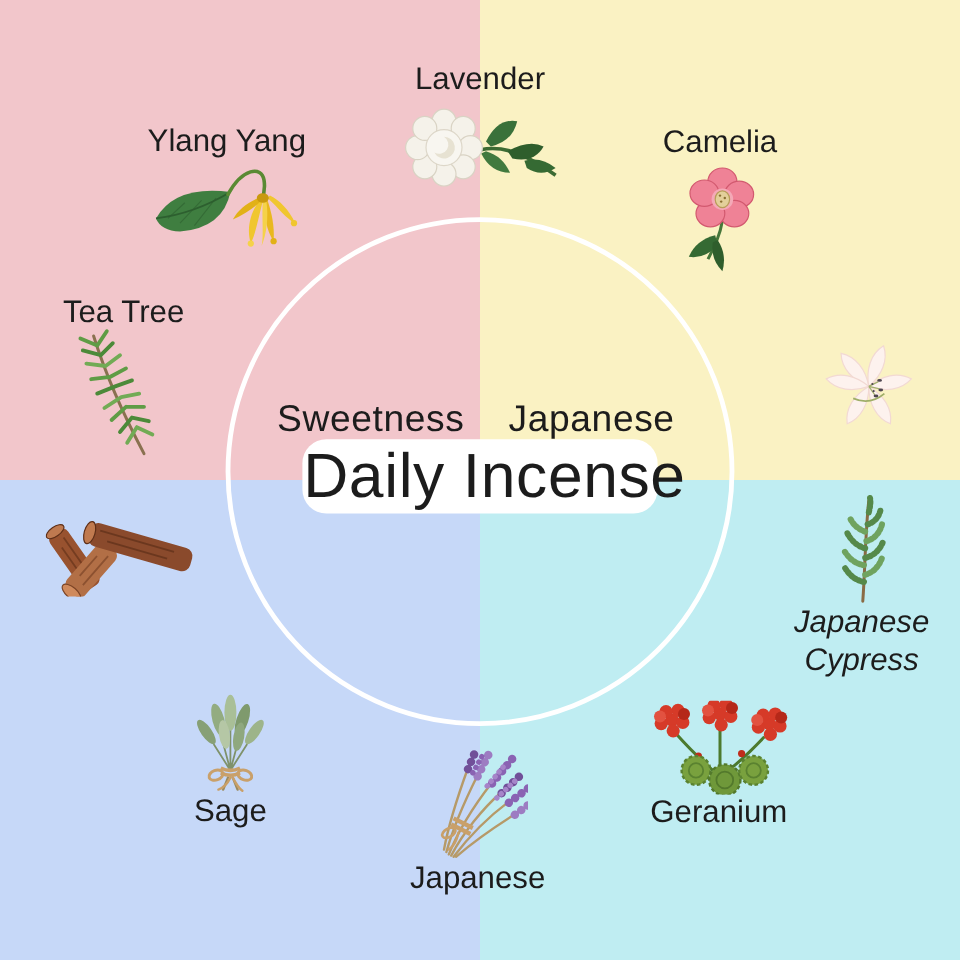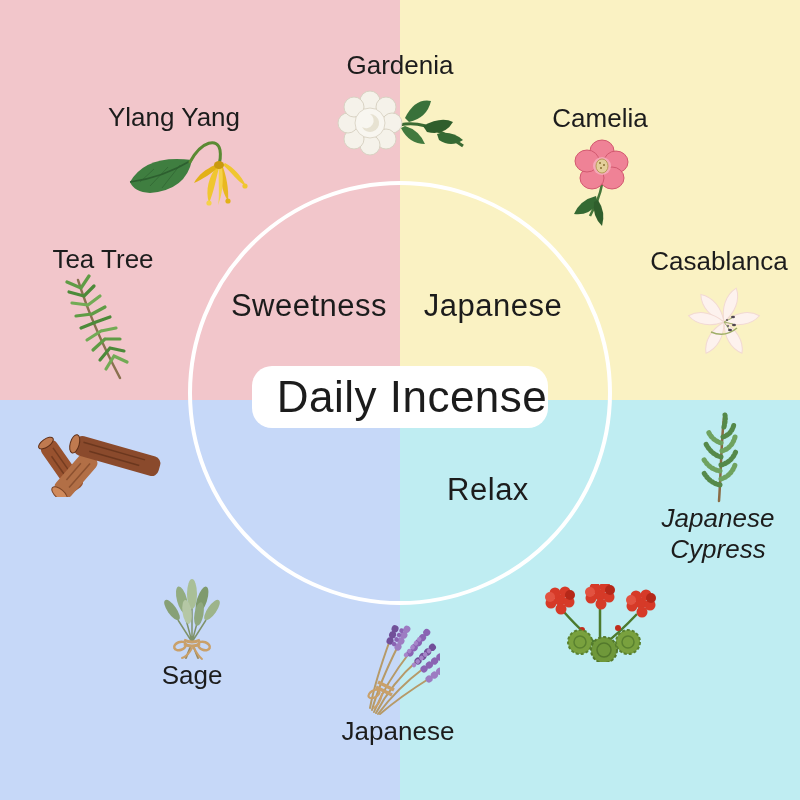--- a/index.html
+++ b/index.html
@@ -8,40 +8,40 @@
     font-family:"Liberation Sans",sans-serif;color:#1c1c1c;
   }
   .quadrant{position:absolute;width:400px;height:400px;}
   .q-sweetness{left:0;top:0}
   .q-hapiness{left:400px;top:0}
   .q-calm{left:0;top:400px}
   .q-relax{left:400px;top:400px}
   .circle-svg{position:absolute;left:0;top:0;pointer-events:none;}
   .mood{
     position:absolute;transform:translate(-50%,-50%);
-    font-size:31px;letter-spacing:.5px;white-space:nowrap;
+    font-size:31px;letter-spacing:.5px;white-space:nowrap;margin-top:43px;
   }
   .mood-sweetness{left:309px;top:306px}
   .mood-hapiness{left:493px;top:306px}
   .mood-calm{left:307px;top:490px}
   .mood-relax{left:488px;top:490px}
   .title-box{
     position:absolute;left:400px;top:397px;transform:translate(-50%,-50%);
     width:296px;height:62px;background:#ffffff;border-radius:20px;
     display:flex;align-items:center;justify-content:center;
   }
-  .title-box span{font-size:44px;letter-spacing:.5px;white-space:nowrap;margin-left:24px;}
+  .title-box span{font-size:52px;letter-spacing:.5px;white-space:nowrap;margin-left:24px;}
   .item-label{
     position:absolute;transform:translateX(-50%);
     font-size:26px;line-height:29px;white-space:nowrap;text-align:center;
   }
   .item-label.wrap{white-space:normal;width:150px;line-height:31px;font-style:italic;}
   .illus{position:absolute;}
   
-  .lbl-ylang{left:174px;top:103px}
+  .lbl-ylang{left:189px;top:103px}
   .lbl-gardenia{left:400px;top:51px}
   .lbl-tea{left:103px;top:245px}
   .lbl-camelia{left:600px;top:104px}
   .lbl-casablanca{left:719px;top:247px}
   .lbl-sandalwood{left:102px;top:501px}
   .lbl-sage{left:192px;top:661px}
   .lbl-lavender{left:398px;top:717px}
   .lbl-geranium{left:599px;top:662px}
   .lbl-cypress{left:718px;top:503px}
   
@@ -65,21 +65,20 @@
   <div class="quadrant q-hapiness" style="background-color: rgb(250, 242, 195);"></div>
   <div class="quadrant q-calm" style="background-color: rgb(198, 216, 248);"></div>
   <div class="quadrant q-relax" style="background-color: rgb(191, 237, 242);"></div>
 
   <svg class="circle-svg" width="800" height="800" viewBox="0 0 800 800">
     <circle cx="400" cy="393" r="210" fill="none" stroke="#ffffff" stroke-width="4"></circle>
   </svg>
 
   <div class="mood mood-sweetness">Sweetness</div>
   <div class="mood mood-hapiness">Japanese</div>
-  <div class="mood mood-relax">Relax</div>
 
   <div class="title-box" style="background-color: rgb(255, 255, 255);">
     <span>Daily Incense</span>
   </div>
 
   <div class="item-label lbl-ylang">Ylang Yang</div>
   <svg class="illus il-ylang" viewBox="0 0 136 78">
     <path d="M4 48 Q 20 20 66 26 Q 60 56 24 59 Q 8 58 4 48 Z" fill="#3f7e40"></path>
     <path d="M4 48 Q 36 44 66 26" stroke="#2d5f2f" stroke-width="1.5" fill="none"></path>
     <path d="M14 48 L28 35 M24 52 L42 33 M36 54 L54 31" stroke="#2d5f2f" stroke-width="1" opacity="0.6"></path>
@@ -88,21 +87,21 @@
     <path d="M95 32 C 94 46 96 58 102 67 C 103 54 100 42 97 33 Z" fill="#e9b81f"></path>
     <path d="M97 31 C 106 39 112 48 120 52 C 115 41 107 33 99 29 Z" fill="#f0c62f"></path>
     <path d="M89 31 C 80 35 72 41 68 49 C 77 45 86 39 91 34 Z" fill="#e2b117"></path>
     <path d="M93 33 C 92 48 94 62 92 71 C 96 62 98 47 96 34 Z" fill="#f5d249"></path>
     <ellipse cx="93" cy="31" rx="5" ry="4" fill="#c9990f"></ellipse>
     <circle cx="83" cy="69" r="2.6" fill="#f5d249"></circle>
     <circle cx="102" cy="67" r="2.6" fill="#e2b117"></circle>
     <circle cx="119" cy="52" r="2.6" fill="#f0c62f"></circle>
   </svg>
 
-  <div class="item-label lbl-gardenia">Gardenia</div>
+  <div class="item-label lbl-gardenia">Lavender</div>
   <svg class="illus il-gardenia" viewBox="0 0 130 70">
     <path d="M54 42 C 76 32 98 40 126 60" stroke="#3c6b33" stroke-width="3" fill="none"></path>
     <path d="M68 32 Q 78 12 94 15 Q 90 32 72 36 Z" fill="#39713a"></path>
     <path d="M86 40 Q 104 30 116 36 Q 108 50 90 46 Z" fill="#2f5e2c"></path>
     <path d="M64 42 Q 72 58 88 58 Q 82 44 68 40 Z" fill="#417a3e"></path>
     <path d="M100 48 Q 114 44 126 54 Q 114 62 102 54 Z" fill="#356a33"></path>
     <g fill="#f5f2ea" stroke="#d9d3c4" stroke-width="1">
       <circle cx="33" cy="15" r="10"></circle>
         <circle cx="49" cy="21" r="10"></circle>
       <circle cx="55" cy="37" r="10"></circle>
@@ -146,21 +145,20 @@
     </g>
     <circle cx="30" cy="28" r="9" fill="#f4a9b7"></circle>
     <ellipse cx="30" cy="28" rx="6" ry="7" fill="#e3cf9a" stroke="#b89d59"></ellipse>
     <g fill="#8a6f33">
       <circle cx="28" cy="25" r="1"></circle>
         <circle cx="32" cy="27" r="1"></circle>
         <circle cx="29" cy="30" r="1"></circle>
     </g>
   </svg>
 
-  <div class="item-label lbl-casablanca">Casablanca</div>
   <svg class="illus il-casablanca" viewBox="0 0 80 86">
     <g fill="#fdf2ee" stroke="#f2d9d3" stroke-width="1">
       <g transform="translate(41 42) rotate(-40)">
           <path d="M0 0 C -7 -12 -8 -26 0 -36 C 8 -26 7 -12 0 0 Z"></path>
         </g>
       <g transform="translate(41 42) rotate(20)">
           <path d="M0 0 C -7 -12 -8 -26 0 -36 C 8 -26 7 -12 0 0 Z"></path>
         </g>
       <g transform="translate(41 42) rotate(80)">
           <path d="M0 0 C -7 -12 -8 -26 0 -36 C 8 -26 7 -12 0 0 Z"></path>
@@ -291,20 +289,21 @@
           <circle cx="112" cy="21" r="5.5"></circle>
           <circle cx="94" cy="22" r="5.5"></circle>
         <circle cx="108" cy="11" r="5.5"></circle>
           <circle cx="98" cy="12" r="5.5"></circle>
           <circle cx="104" cy="28" r="5.5"></circle>
       </g>
       <circle cx="113" cy="14" r="5" fill="#b52819"></circle>
         <circle cx="93" cy="16" r="5" fill="#e25240"></circle>
     </g>
   </svg>
+  <div class="item-label lbl-geranium">Geranium</div>
 
   <svg class="illus il-cypress" viewBox="0 0 54 92">
     <path d="M26 90 C 28 62 28 34 31 6" stroke="#8a6b45" stroke-width="2.5" fill="none" stroke-linecap="round"></path>
     <g fill="none" stroke-linecap="round" stroke-width="5" stroke-dasharray="1.5 2.2">
       <path d="M27 74 q-10 -2 -16 -12" stroke="#55894a"></path>
       <path d="M27 60 q-11 -2 -17 -13" stroke="#6fa35f"></path>
       <path d="M28 46 q-10 -3 -15 -13" stroke="#55894a"></path>
       <path d="M28 32 q-9 -3 -13 -12" stroke="#6fa35f"></path>
       <path d="M28 68 q10 -3 14 -14" stroke="#6fa35f"></path>
       <path d="M28 54 q11 -3 15 -14" stroke="#55894a"></path>

